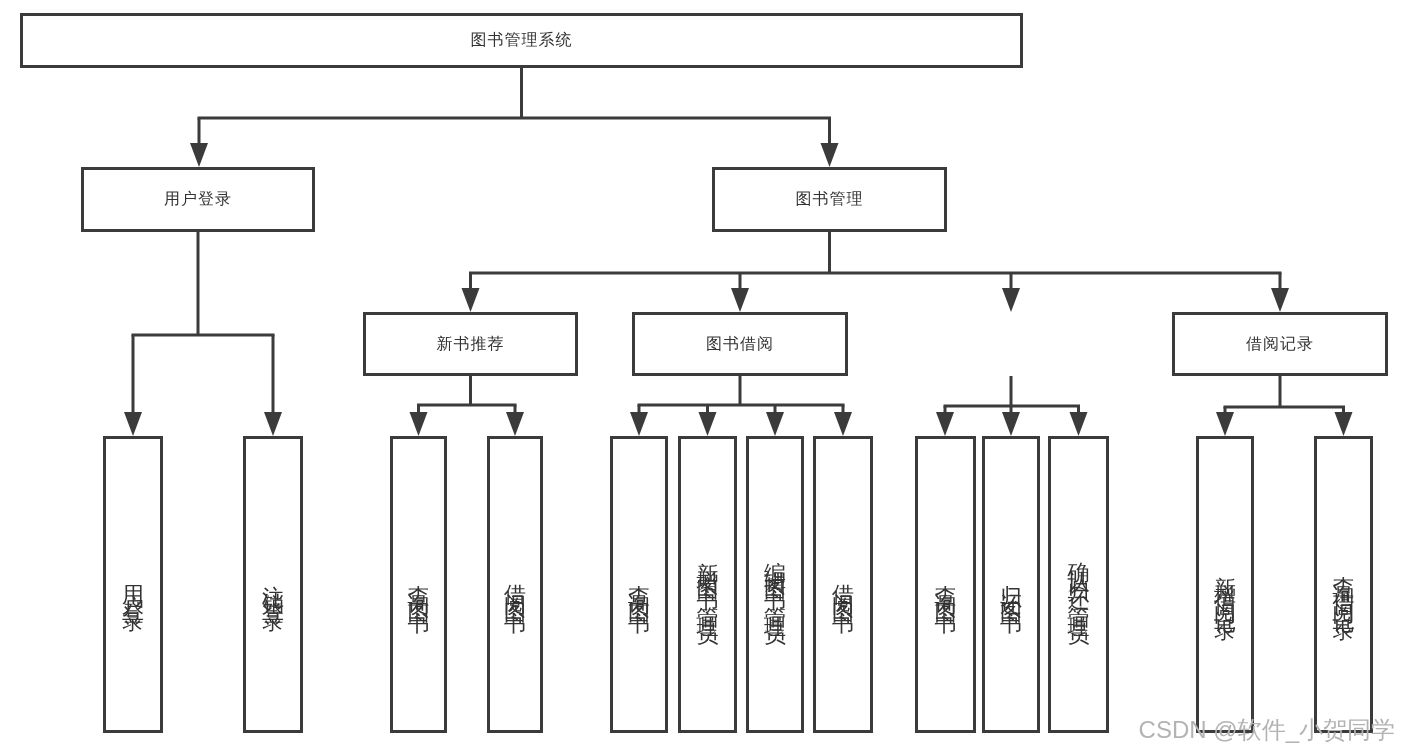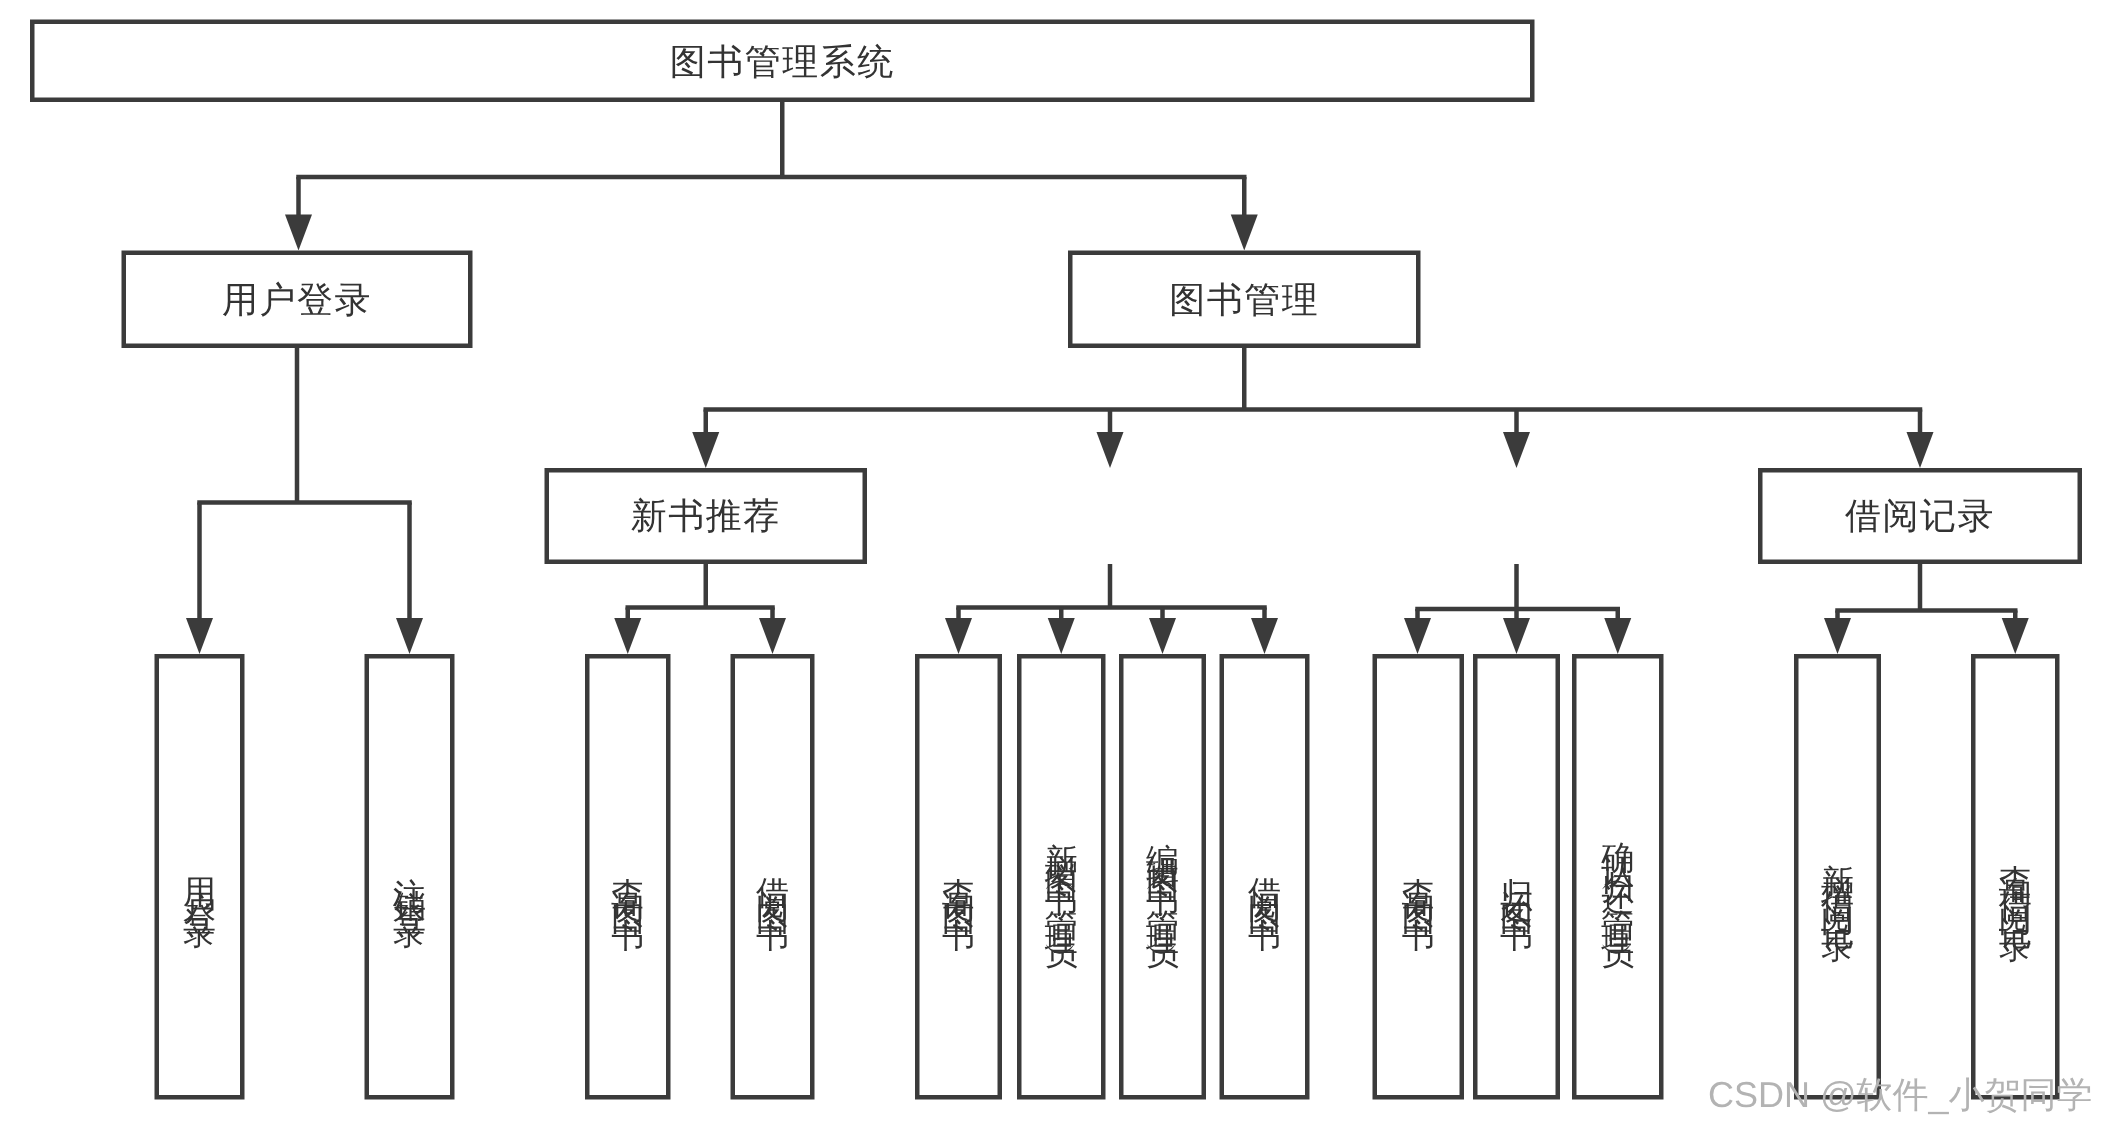--- a/index.html
+++ b/index.html
@@ -11,21 +11,21 @@
     font-family:"Liberation Sans", sans-serif;position:relative;overflow:hidden;
   }
   .canvas{position:absolute;left:0;top:0;width:1405px;height:747px;}
   svg.connectors{position:absolute;left:0;top:0;}
   svg.connectors line{stroke:var(--line);stroke-width:3;}
   svg.connectors polygon{fill:var(--line);stroke:none;}
   .box{
     position:absolute;box-sizing:border-box;border:3px solid var(--border);
     background:var(--background);display:flex;align-items:center;justify-content:center;
   }
-  .box .lbl{color:var(--text);font-size:24px;letter-spacing:1px;white-space:nowrap;}
+  .box .lbl{color:var(--text);font-size:16px;letter-spacing:1px;white-space:nowrap;}
   .box.leaf .lbl{
     writing-mode:vertical-lr;text-orientation:mixed;
     font-size:22px;letter-spacing:9px;line-height:1;white-space:nowrap;
   }
   .watermark{
     position:absolute;top:714px;right:10px;z-index:5;
     color:var(--watermark);font-size:24px;white-space:nowrap;
   }
 </style>
 </head>
@@ -116,20 +116,23 @@
   <div class="box" style="left:81px;top:167px;width:234px;height:65px">
     <span class="lbl">用户登录</span>
   </div>
   <div class="box" style="left:363px;top:312px;width:215px;height:64px">
     <span class="lbl">新书推荐</span>
   </div>
 
   <div class="box" style="left:712px;top:167px;width:235px;height:65px">
     <span class="lbl">图书管理</span>
   </div>
+  <div class="box" style="left:632px;top:312px;width:216px;height:64px">
+    <span class="lbl">图书借阅</span>
+  </div>
   <div class="box" style="left:1172px;top:312px;width:216px;height:64px">
     <span class="lbl">借阅记录</span>
   </div>
 
   <div class="box leaf" style="left:103px;top:436px;width:60px;height:297px">
     <span class="lbl">用户登录</span>
   </div>
   <div class="box leaf" style="left:243px;top:436px;width:60px;height:297px">
     <span class="lbl">注销登录</span>
   </div>

